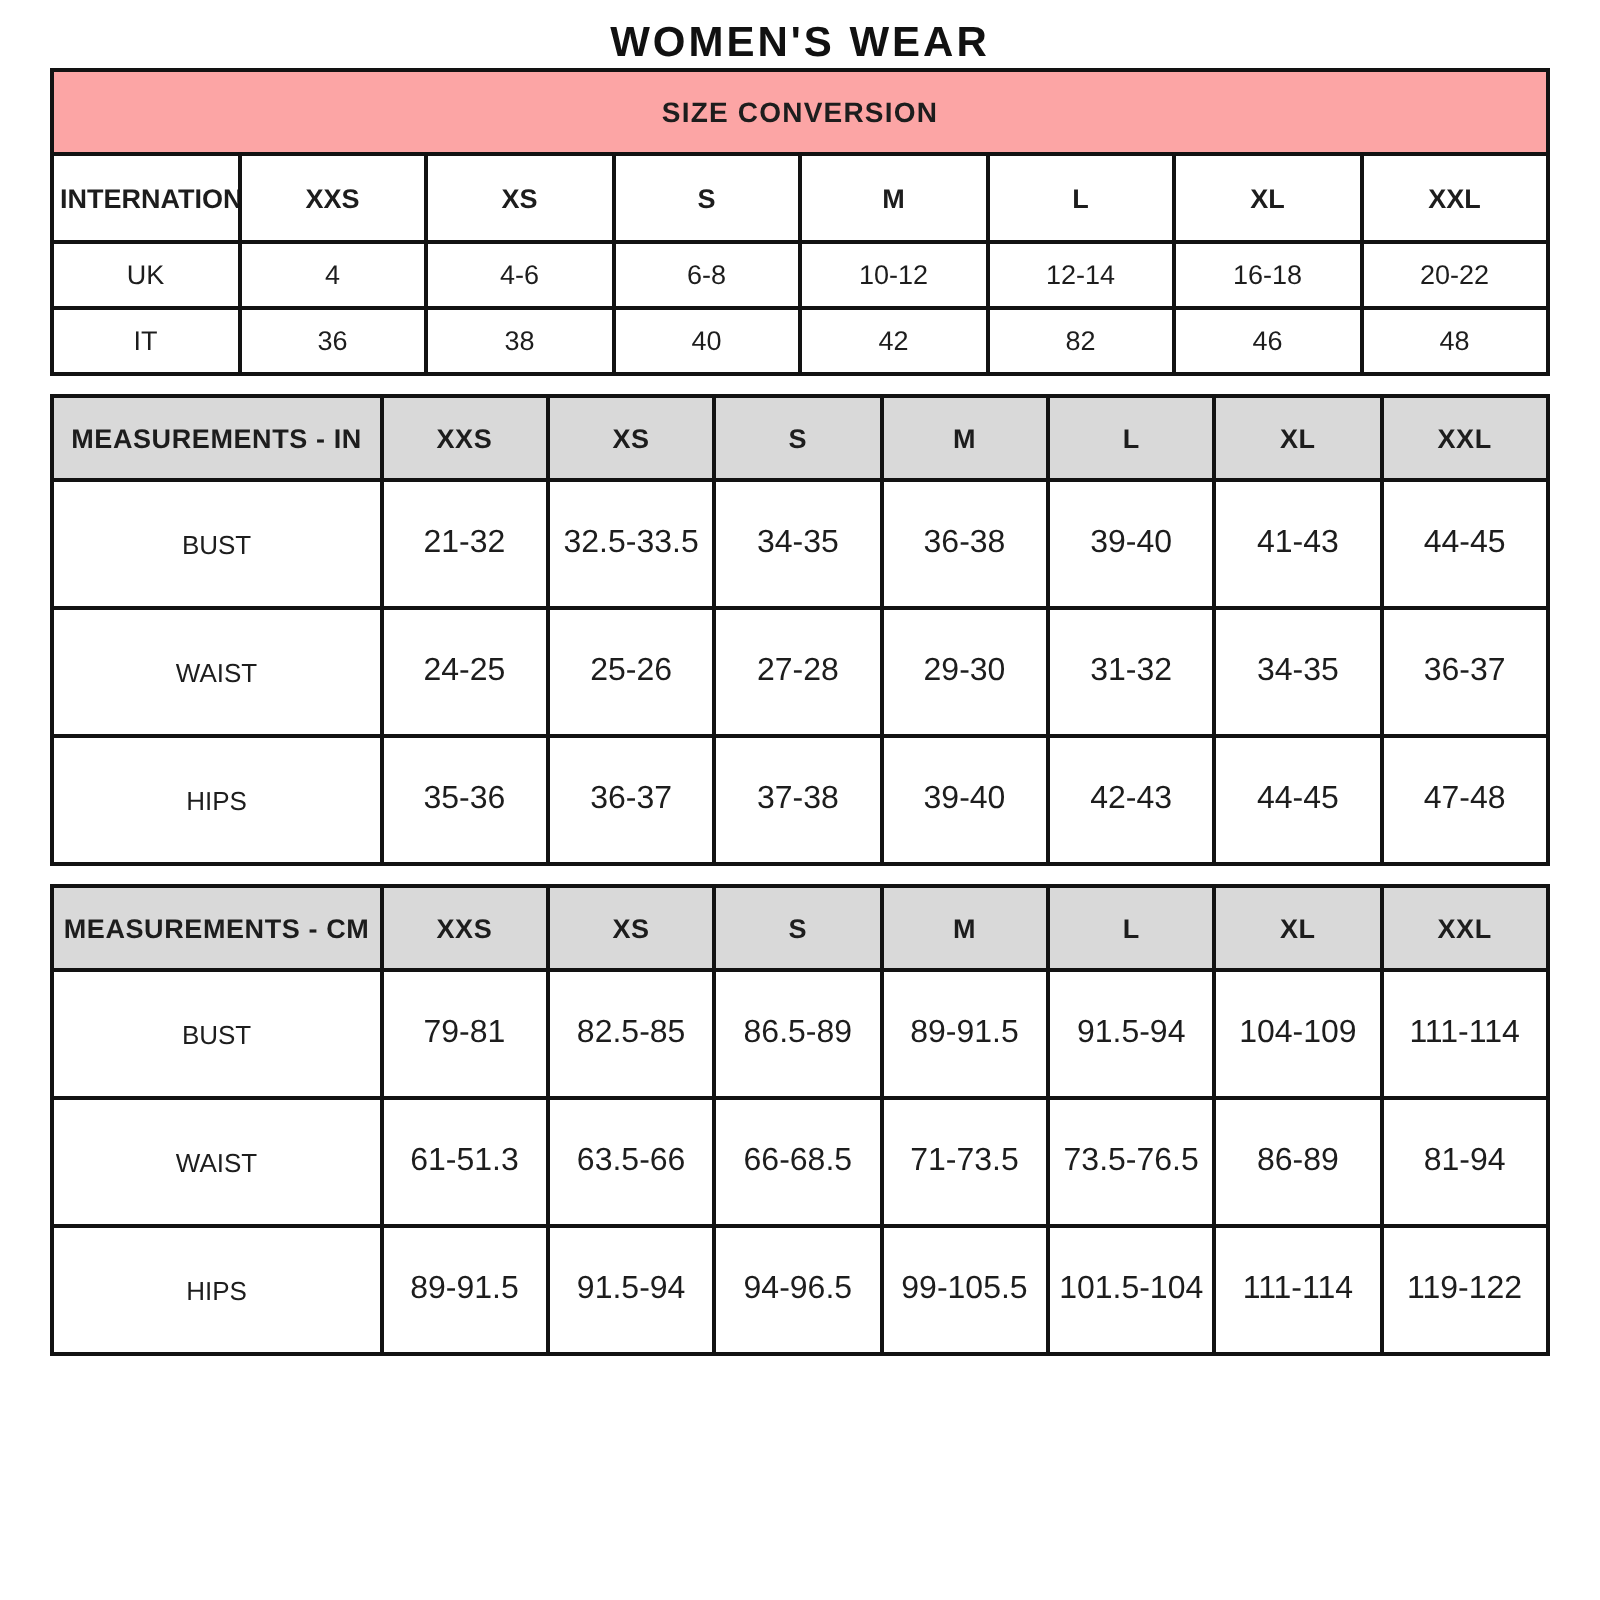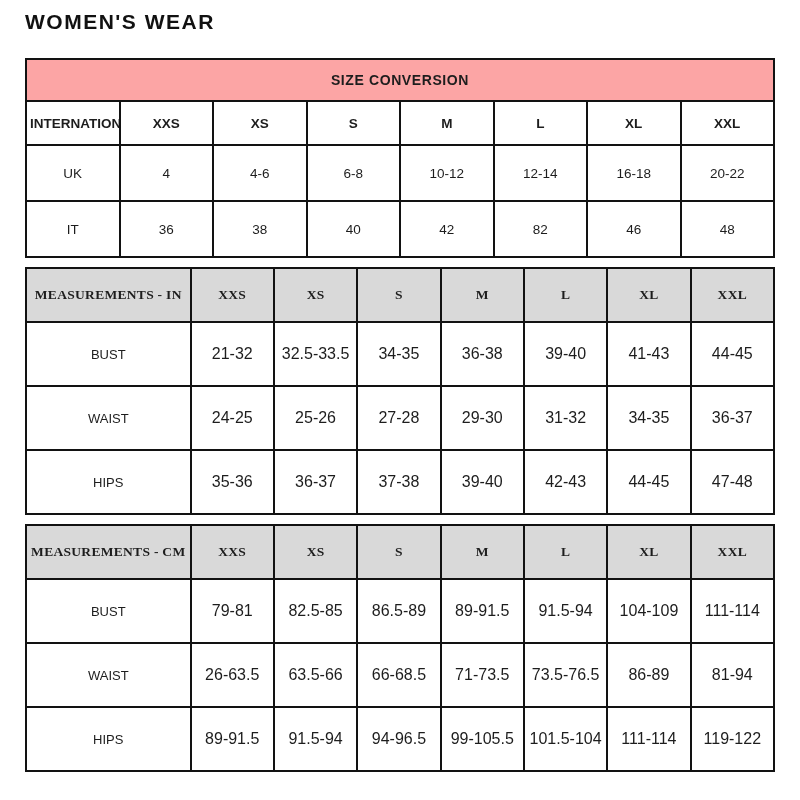--- a/index.html
+++ b/index.html
@@ -5,25 +5,25 @@
   * { box-sizing: border-box; margin: 0; padding: 0; }
   html, body { background: #ffffff; }
   body {
     width: 800px; height: 800px;
     font-family: "Liberation Sans", sans-serif;
     color: #1d1d1d;
     overflow: hidden;
   }
   .page { width: 750px; margin: 0 auto; padding-top: 10px; }
   .title {
-    text-align: left;
+    text-align: center;
     font-size: 21px;
     font-weight: bold;
     letter-spacing: 1.5px;
-    margin-bottom: 24px;
+    margin-bottom: 0;
     color: #111;
   }
   table {
     width: 100%;
     border-collapse: collapse;
     table-layout: fixed;
     margin-bottom: 9px;
   }
   th, td {
     border: 2px solid #121212;
@@ -39,32 +39,31 @@
     font-size: 14px;
     font-weight: bold;
     letter-spacing: 0.6px;
   }
   .size-tbl .col-row th {
     height: 44px;
     font-size: 13.5px;
     font-weight: 600;
     background: #ffffff;
   }
-  .size-tbl tbody tr { height: 56px; }
+  .size-tbl tbody tr { height: 33px; }
   .size-tbl tbody th { font-weight: 400; font-size: 13.5px; }
   .size-tbl tbody td { font-size: 13.5px; }
   .size-tbl .label-col { width: 17%; }
   
   .meas-tbl thead th {
     background: #d9d9d9;
-    height: 54px;
+    height: 42px;
     font-size: 13.5px;
     font-weight: bold;
     letter-spacing: 0.3px;
-    font-family: Liberation Serif, serif;
   }
   .meas-tbl tbody tr { height: 64px; }
   .meas-tbl tbody th { font-weight: 400; font-size: 13px; }
   .meas-tbl tbody td { font-size: 16px; }
   .meas-tbl .label-col { width: 22%; }
 </style>
 </head>
 <body>
 
 <div class="page">
@@ -177,21 +176,21 @@
           <td>79-81</td>
           <td>82.5-85</td>
           <td>86.5-89</td>
           <td>89-91.5</td>
           <td>91.5-94</td>
           <td>104-109</td>
           <td>111-114</td>
         </tr>
         <tr>
           <th class="label-col">WAIST</th>
-          <td>26-63.5</td>
+          <td>61-51.3</td>
           <td>63.5-66</td>
           <td>66-68.5</td>
           <td>71-73.5</td>
           <td>73.5-76.5</td>
           <td>86-89</td>
           <td>81-94</td>
         </tr>
         <tr>
           <th class="label-col">HIPS</th>
           <td>89-91.5</td>

